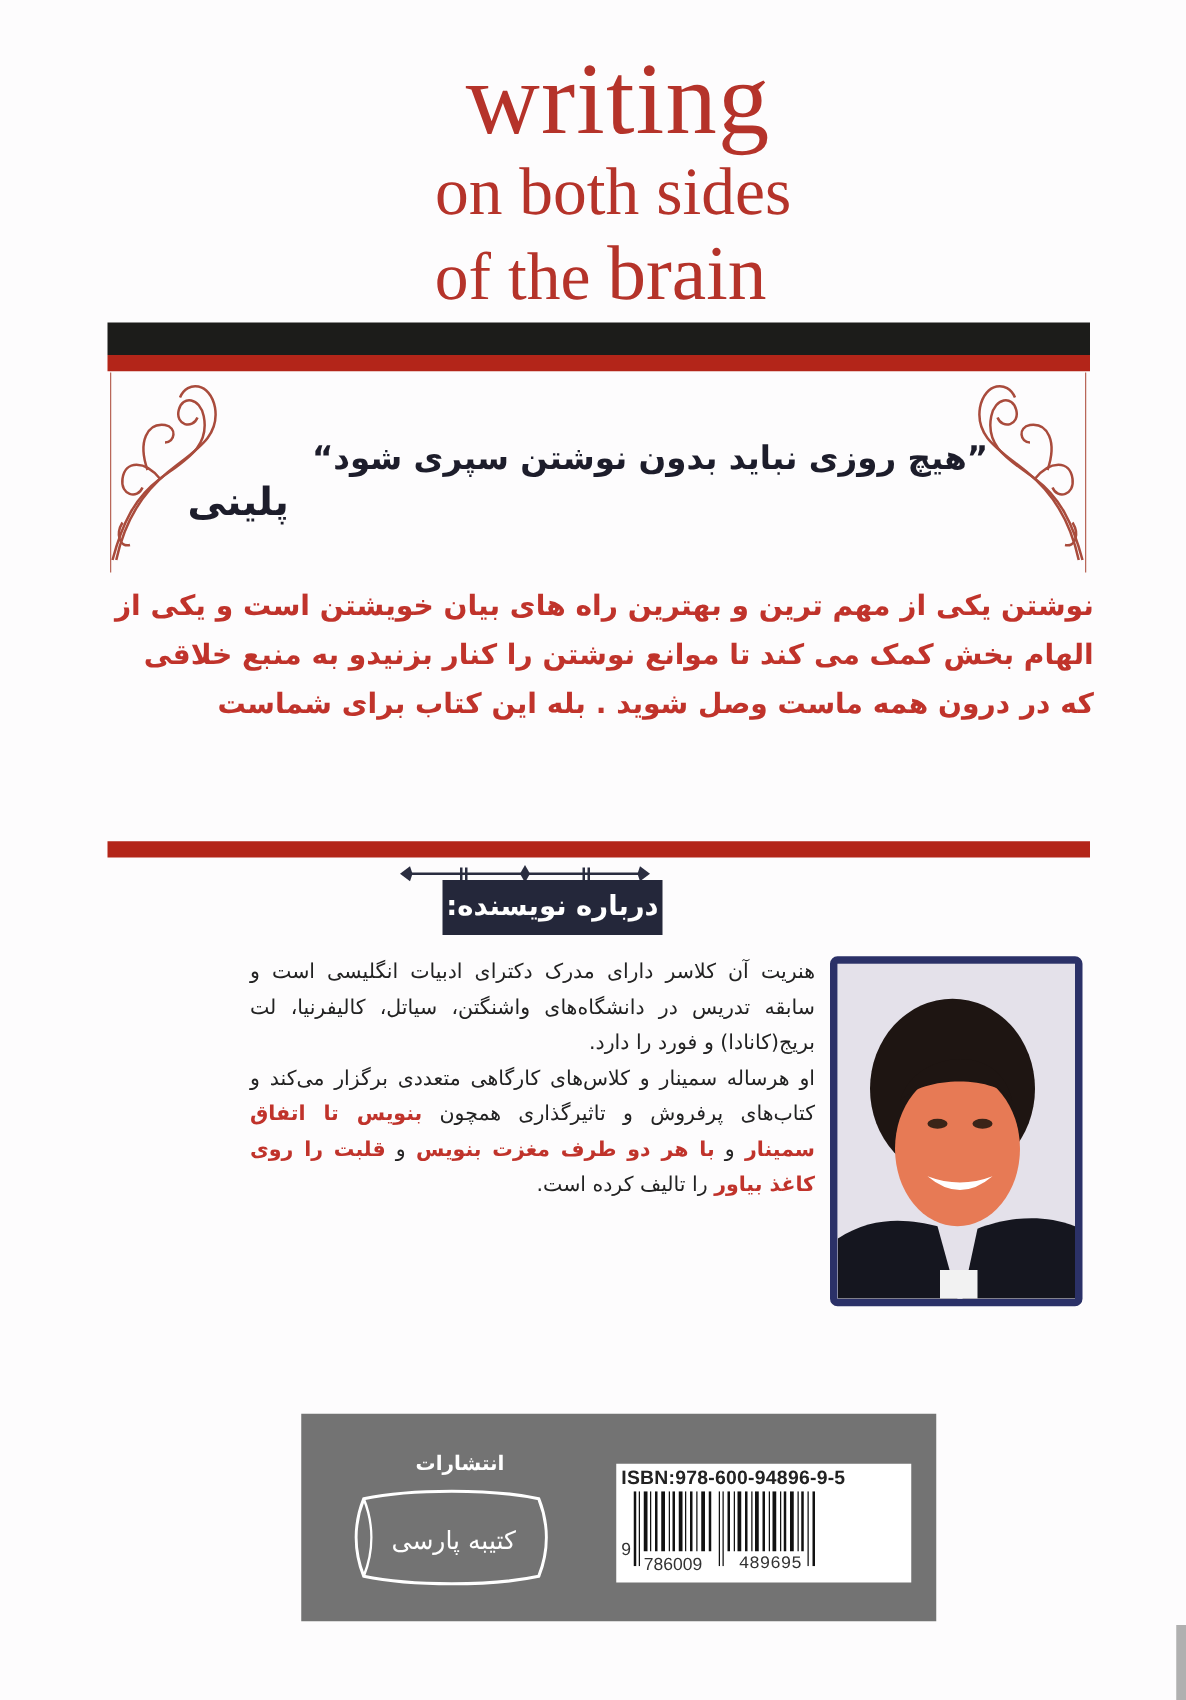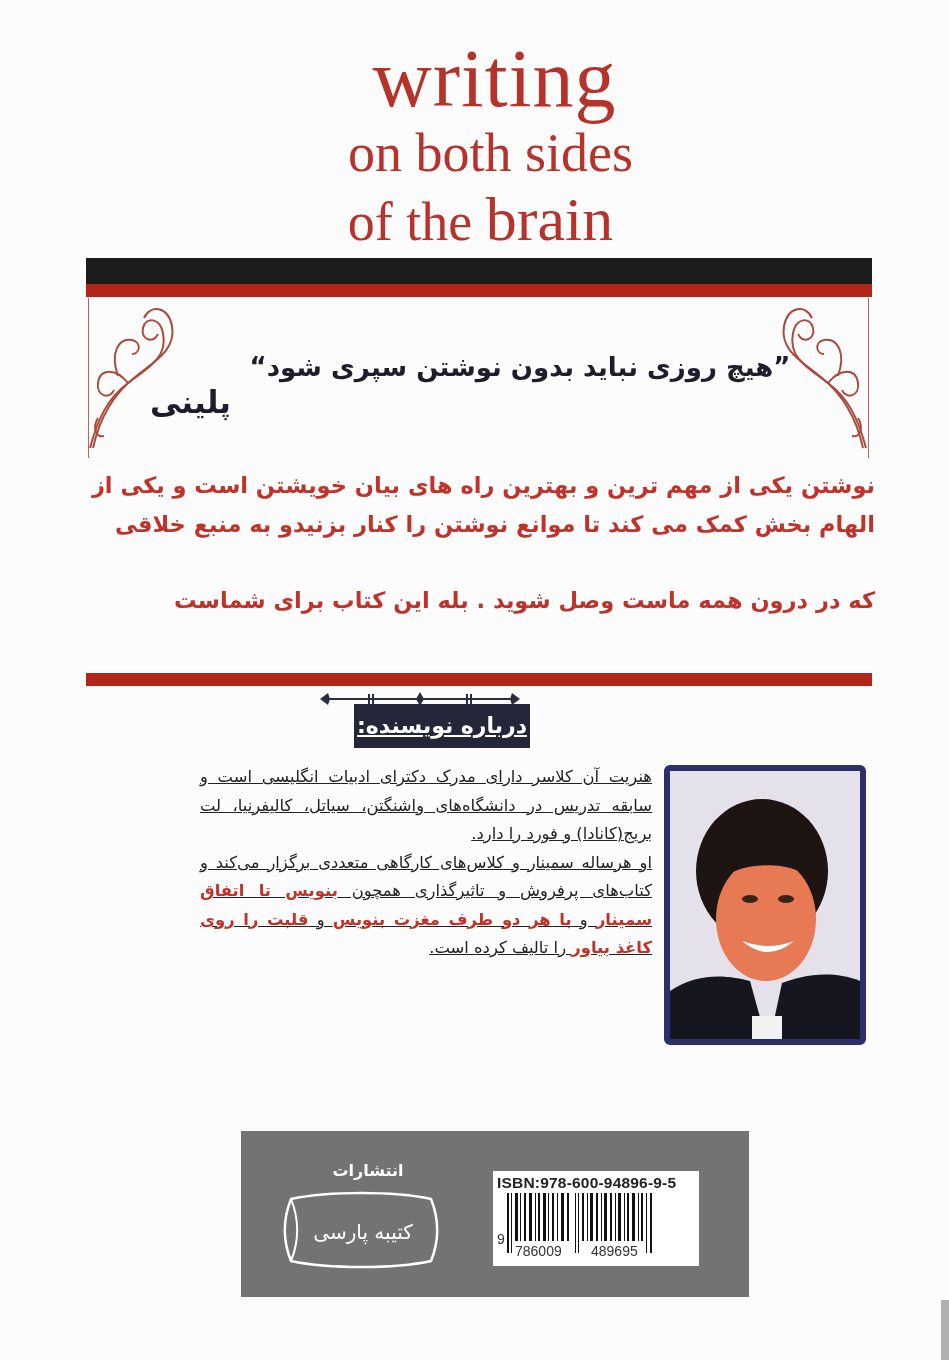--- a/index.html
+++ b/index.html
@@ -31,61 +31,61 @@
   .quote-author {
     position:absolute; top:384px; left:150px; width:100px; direction:rtl; text-align:left;
     font-weight:bold; font-size:31px; color:#1d1d2b;
   }
 
   .intro {
     position:absolute; top:466px; left:80px; width:795px; direction:rtl; text-align:right;
     color:#c0332b; font-weight:bold; font-size:22.5px; line-height:39px;
   }
   .intro div { white-space:nowrap; }
-  .intro .l4 { padding-right:0;margin-top:37px; }
+  .intro .l4 { padding-right:0; }
 
   .band-red2 { position:absolute; left:86px; top:673px; width:786px; height:13px; background:#b32519; }
   .divider { position:absolute; left:320px; top:690px; width:200px; height:18px; }
   .author-heading {
     position:absolute; left:354px; top:704px; width:176px; height:44px; background:#24273a;
-    color:#ffffff; font-weight:bold; font-size:22px; line-height:44px; text-align:center; direction:rtl;text-decoration:underline;
+    color:#ffffff; font-weight:bold; font-size:22px; line-height:44px; text-align:center; direction:rtl;
   }
 
   .bio {
     position:absolute; top:763px; left:200px; width:452px; direction:rtl; text-align:justify;
     font-size:16.4px; line-height:28.5px; color:#222;
   }
-  .bio p { margin:0;text-decoration:underline; }
+  .bio p { margin:0; }
   .bio .hl { color:#c0332b; font-weight:bold; }
 
   .photo {
     position:absolute; left:664px; top:765px; width:202px; height:280px;
     border:6px solid #2b3168; border-radius:6px; box-sizing:border-box; overflow:hidden;
     background:linear-gradient(135deg,#d8d6e2,#f5f3f6);
   }
 
   .publisher-box {
     position:absolute; left:241px; top:1131px; width:508px; height:166px; background:#737373;
   }
   .pub-label {
     position:absolute; left:82px; top:30px; width:90px; text-align:center; color:#fff;
     font-weight:bold; font-size:16px; direction:rtl;
   }
   .pub-logo { position:absolute; left:38px; top:58px; width:165px; height:82px; }
   .isbn-box {
-    position:absolute; left:252px; top:40px; width:206px; height:95px; background:#fff;text-align:center;
+    position:absolute; left:252px; top:40px; width:236px; height:95px; background:#fff;text-align:center;
   }
   .isbn-text {
     position:absolute; left:4px; top:3px; font-family:"Liberation Sans", sans-serif;
     font-weight:bold; font-size:15.5px; color:#222; letter-spacing:0.2px; white-space:nowrap;
   }
   .barcode { position:absolute; left:12px; top:22px; width:155px; height:60px; }
   .bc-lead { position:absolute; left:4px; top:60px; font-family:"Liberation Sans", sans-serif; font-size:14px; color:#333; }
   .bc-d1 { position:absolute; left:22px; top:72px; font-family:"Liberation Sans", sans-serif; font-size:14px; color:#333; }
-  .bc-d2 { position:absolute; left:98px; top:72px; font-family:Liberation Sans, sans-serif; font-size:14px; color:#333; }
+  .bc-d2 { position:absolute; left:98px; top:72px; font-family:Liberation Mono, monospace; font-size:14px; color:#333; }
   .right-edge { position:absolute; right:0; top:1300px; width:8px; height:60px; background:#b0b0b0; }
 </style>
 </head>
 <body>
 
 <div class="title t1">writing</div>
 <div class="title t2">on both sides</div>
 <div class="title t3"><span>of the </span><span class="big">brain</span></div>
 
 <div class="band-black"></div>

